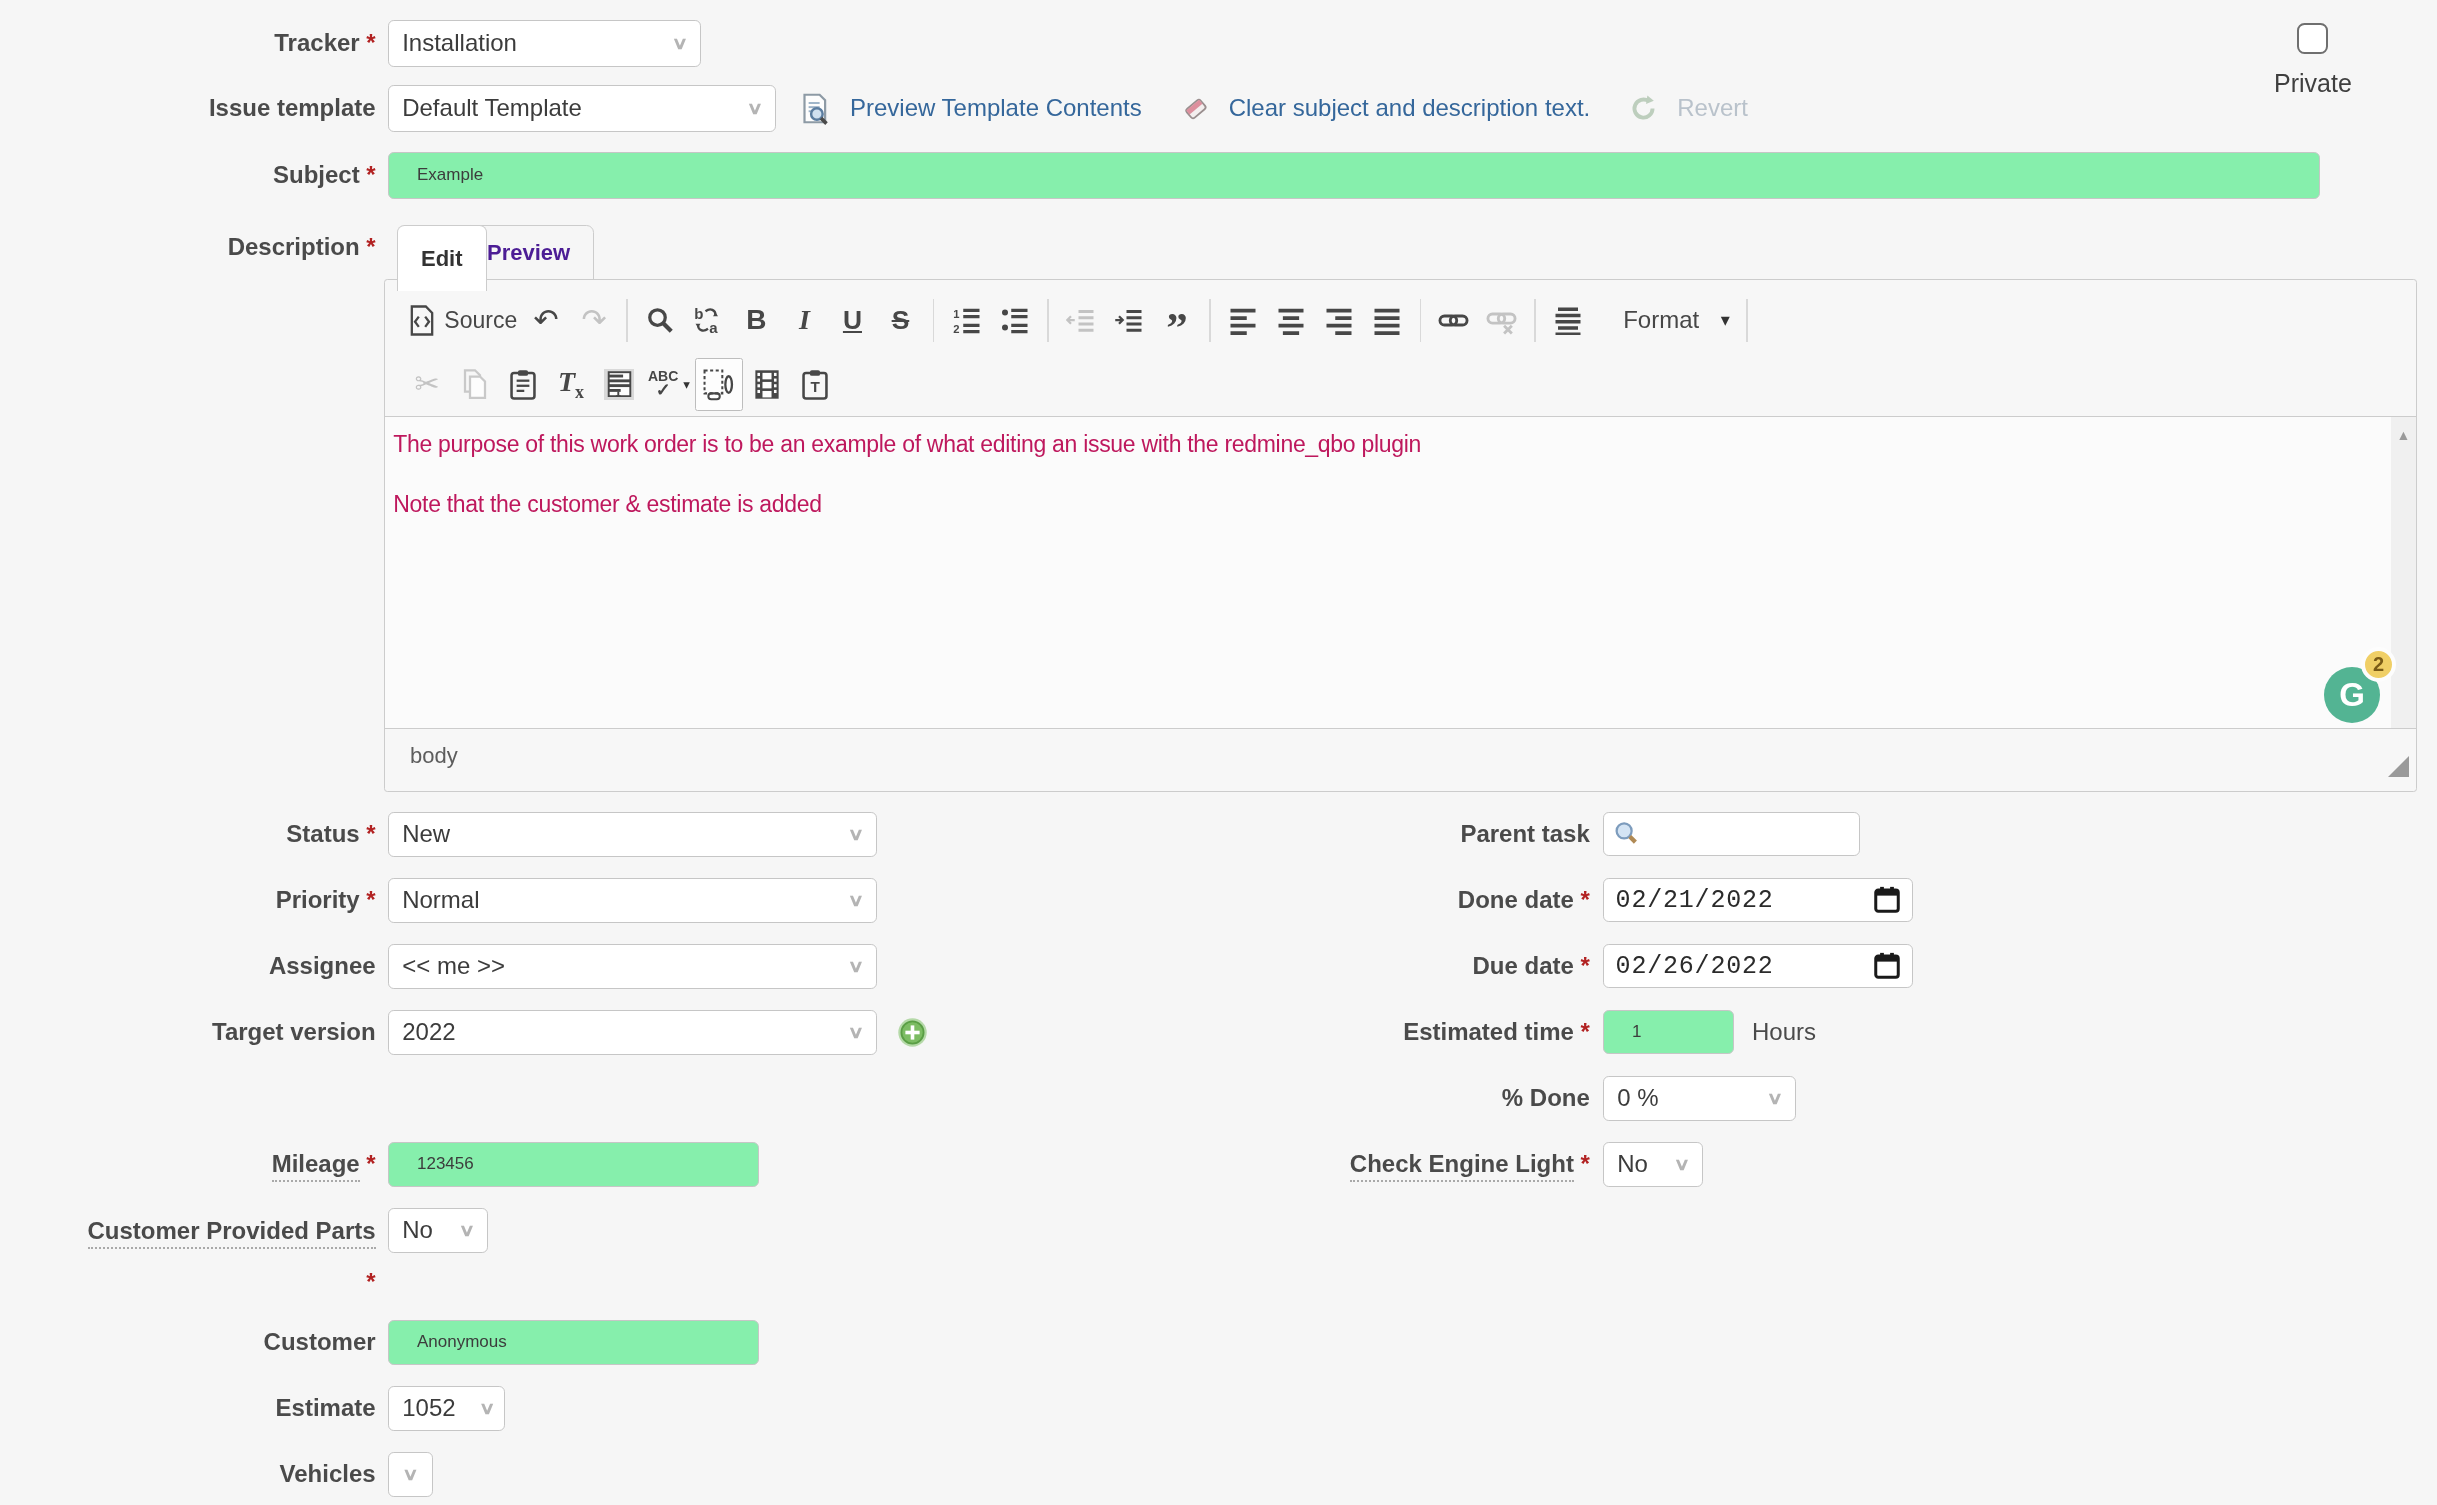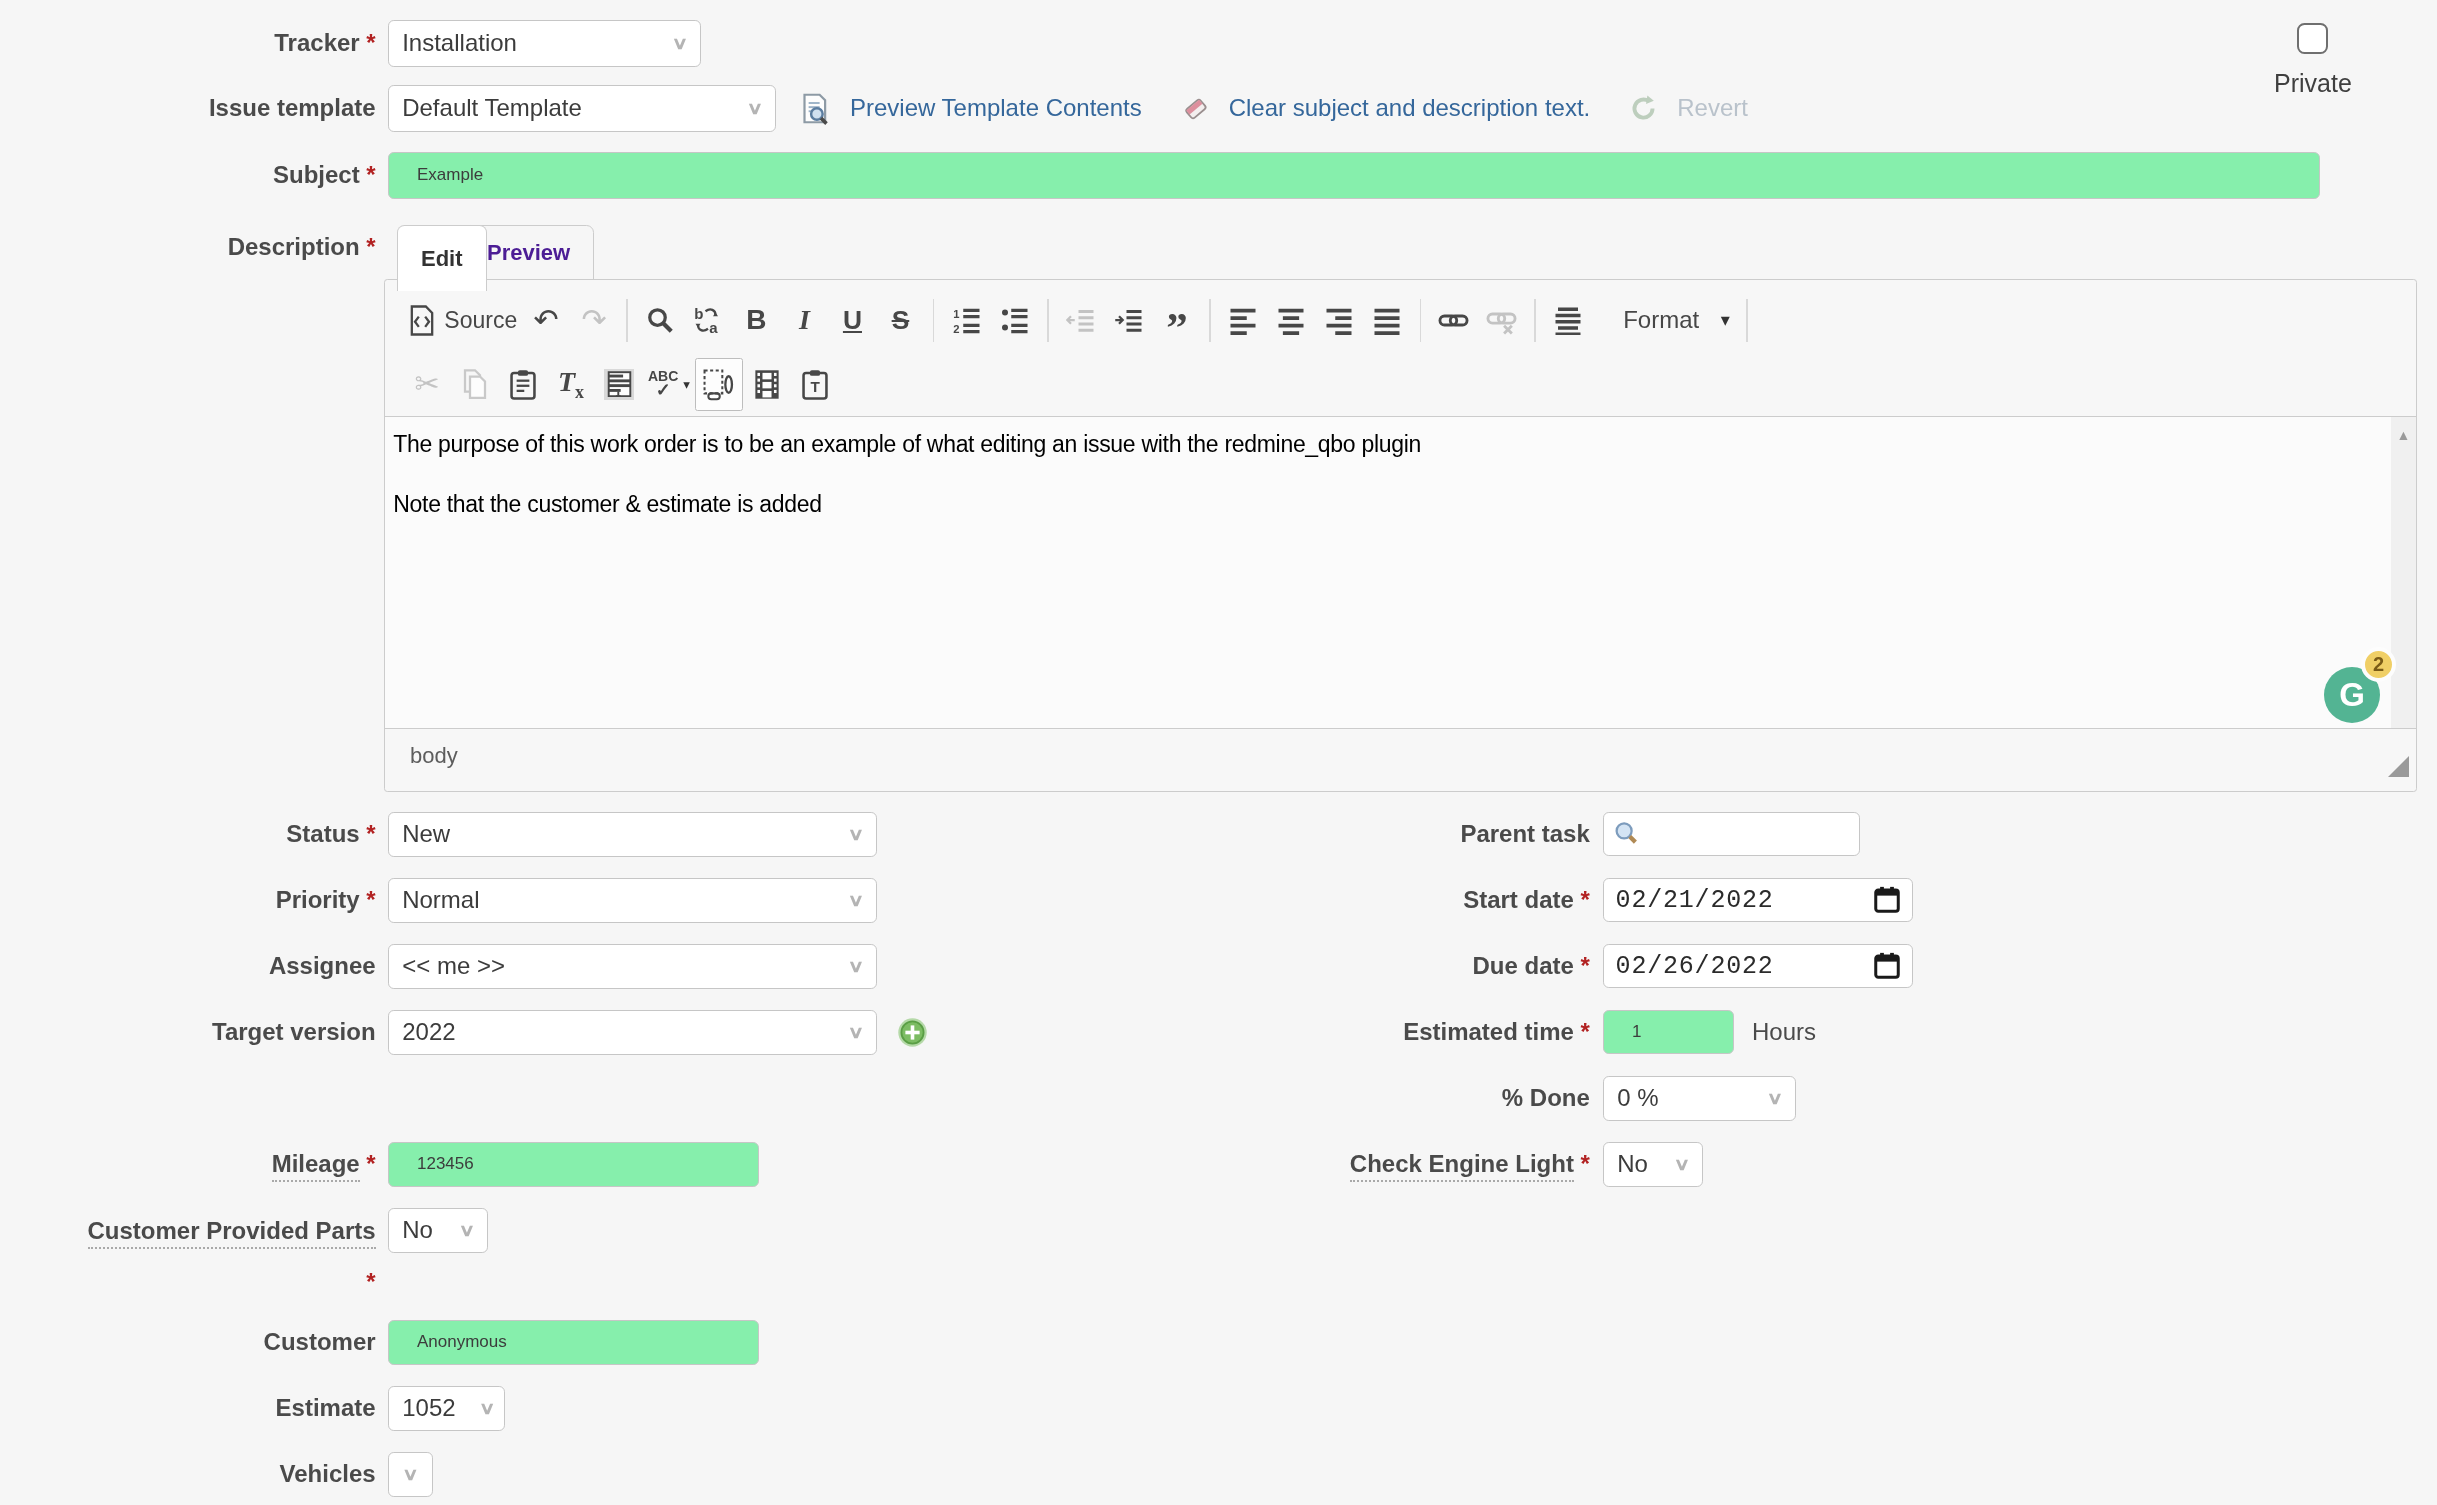--- a/index.html
+++ b/index.html
@@ -55,21 +55,21 @@
   .b-s{text-decoration:line-through;font-weight:bold;font-size:26.4px;}
   .rmf{font-family:"Liberation Serif",serif;font-style:italic;font-weight:bold;font-size:28px;}
   .rmf .x{font-size:18px;font-style:normal;vertical-align:-6.6px;}
   .spell{display:flex;align-items:center;gap:5px;}
   .spell .col{display:flex;flex-direction:column;align-items:center;line-height:1;}
   .spell .abc{font-size:14px;font-weight:bold;letter-spacing:0;}
   .spell .chk{font-size:18px;font-weight:bold;margin-top:-1.7px;}
   .spell .car{font-size:13.2px;color:#333;}
   
   .edit-area{position:relative;height:312px;background:#fbfbfb;border-top:1.7px solid #ccc;box-sizing:border-box;overflow:hidden;}
-  .edit-text{padding:11.6px 33px 0 8.3px;font-size:23px;color:#000000;line-height:30px;letter-spacing:-0.3px;}
+  .edit-text{padding:11.6px 33px 0 8.3px;font-size:23px;color:#be185d;line-height:30px;letter-spacing:-0.3px;}
   .edit-text p{margin:0 0 30px 0;}
   .vscroll{position:absolute;top:0;right:0;width:25px;height:100%;background:#f0f0f0;}
   .vscroll .up{position:absolute;top:10px;left:0;width:25px;text-align:center;color:#9a9a9a;font-size:14px;}
   .grammarly{position:absolute;right:36px;bottom:5px;width:56px;height:56px;border-radius:50%;
              background:#53b493;display:flex;align-items:center;justify-content:center;}
   .grammarly .g{color:#fff;font-size:33px;font-weight:bold;font-family:"Liberation Sans",sans-serif;}
   .gbadge{position:absolute;right:20px;bottom:46px;width:35px;height:35px;border-radius:50%;
           background:#f0cf66;border:4.1px solid #fdfdfd;box-sizing:border-box;display:flex;
           align-items:center;justify-content:center;font-size:20px;font-weight:bold;color:#7a5b16;}
   .elements-path{position:relative;height:55px;background:#f7f7f7;border-top:1.7px solid #ccc;
@@ -478,21 +478,21 @@
 
   <div class="arow" style="top:867px;">
     <div class="acell l">
       <div class="lbl"><span>Priority</span><span class="req">*</span></div>
       <div class="sel sel-sm" style="width:489px;">
         <span>Normal</span>
         <span class="chev">∨</span>
       </div>
     </div>
     <div class="acell r">
-      <div class="rlbl"><span>Start date</span><span class="req">*</span></div>
+      <div class="rlbl"><span>Done date</span><span class="req">*</span></div>
       <div class="date-input">
         <span class="date-text">02/21/2022</span>
         <span>
           <svg width="30" height="30" viewBox="0 0 24 24">
             <rect x="3" y="4" width="18" height="17" rx="2" fill="none" stroke="#1a1a1a" stroke-width="2.4"></rect>
             <rect x="3" y="4" width="18" height="4.5" fill="#1a1a1a"></rect>
             <rect x="6.5" y="1.5" width="3" height="3" fill="#1a1a1a"></rect>
             <rect x="14.5" y="1.5" width="3" height="3" fill="#1a1a1a"></rect>
           </svg>
         </span>

